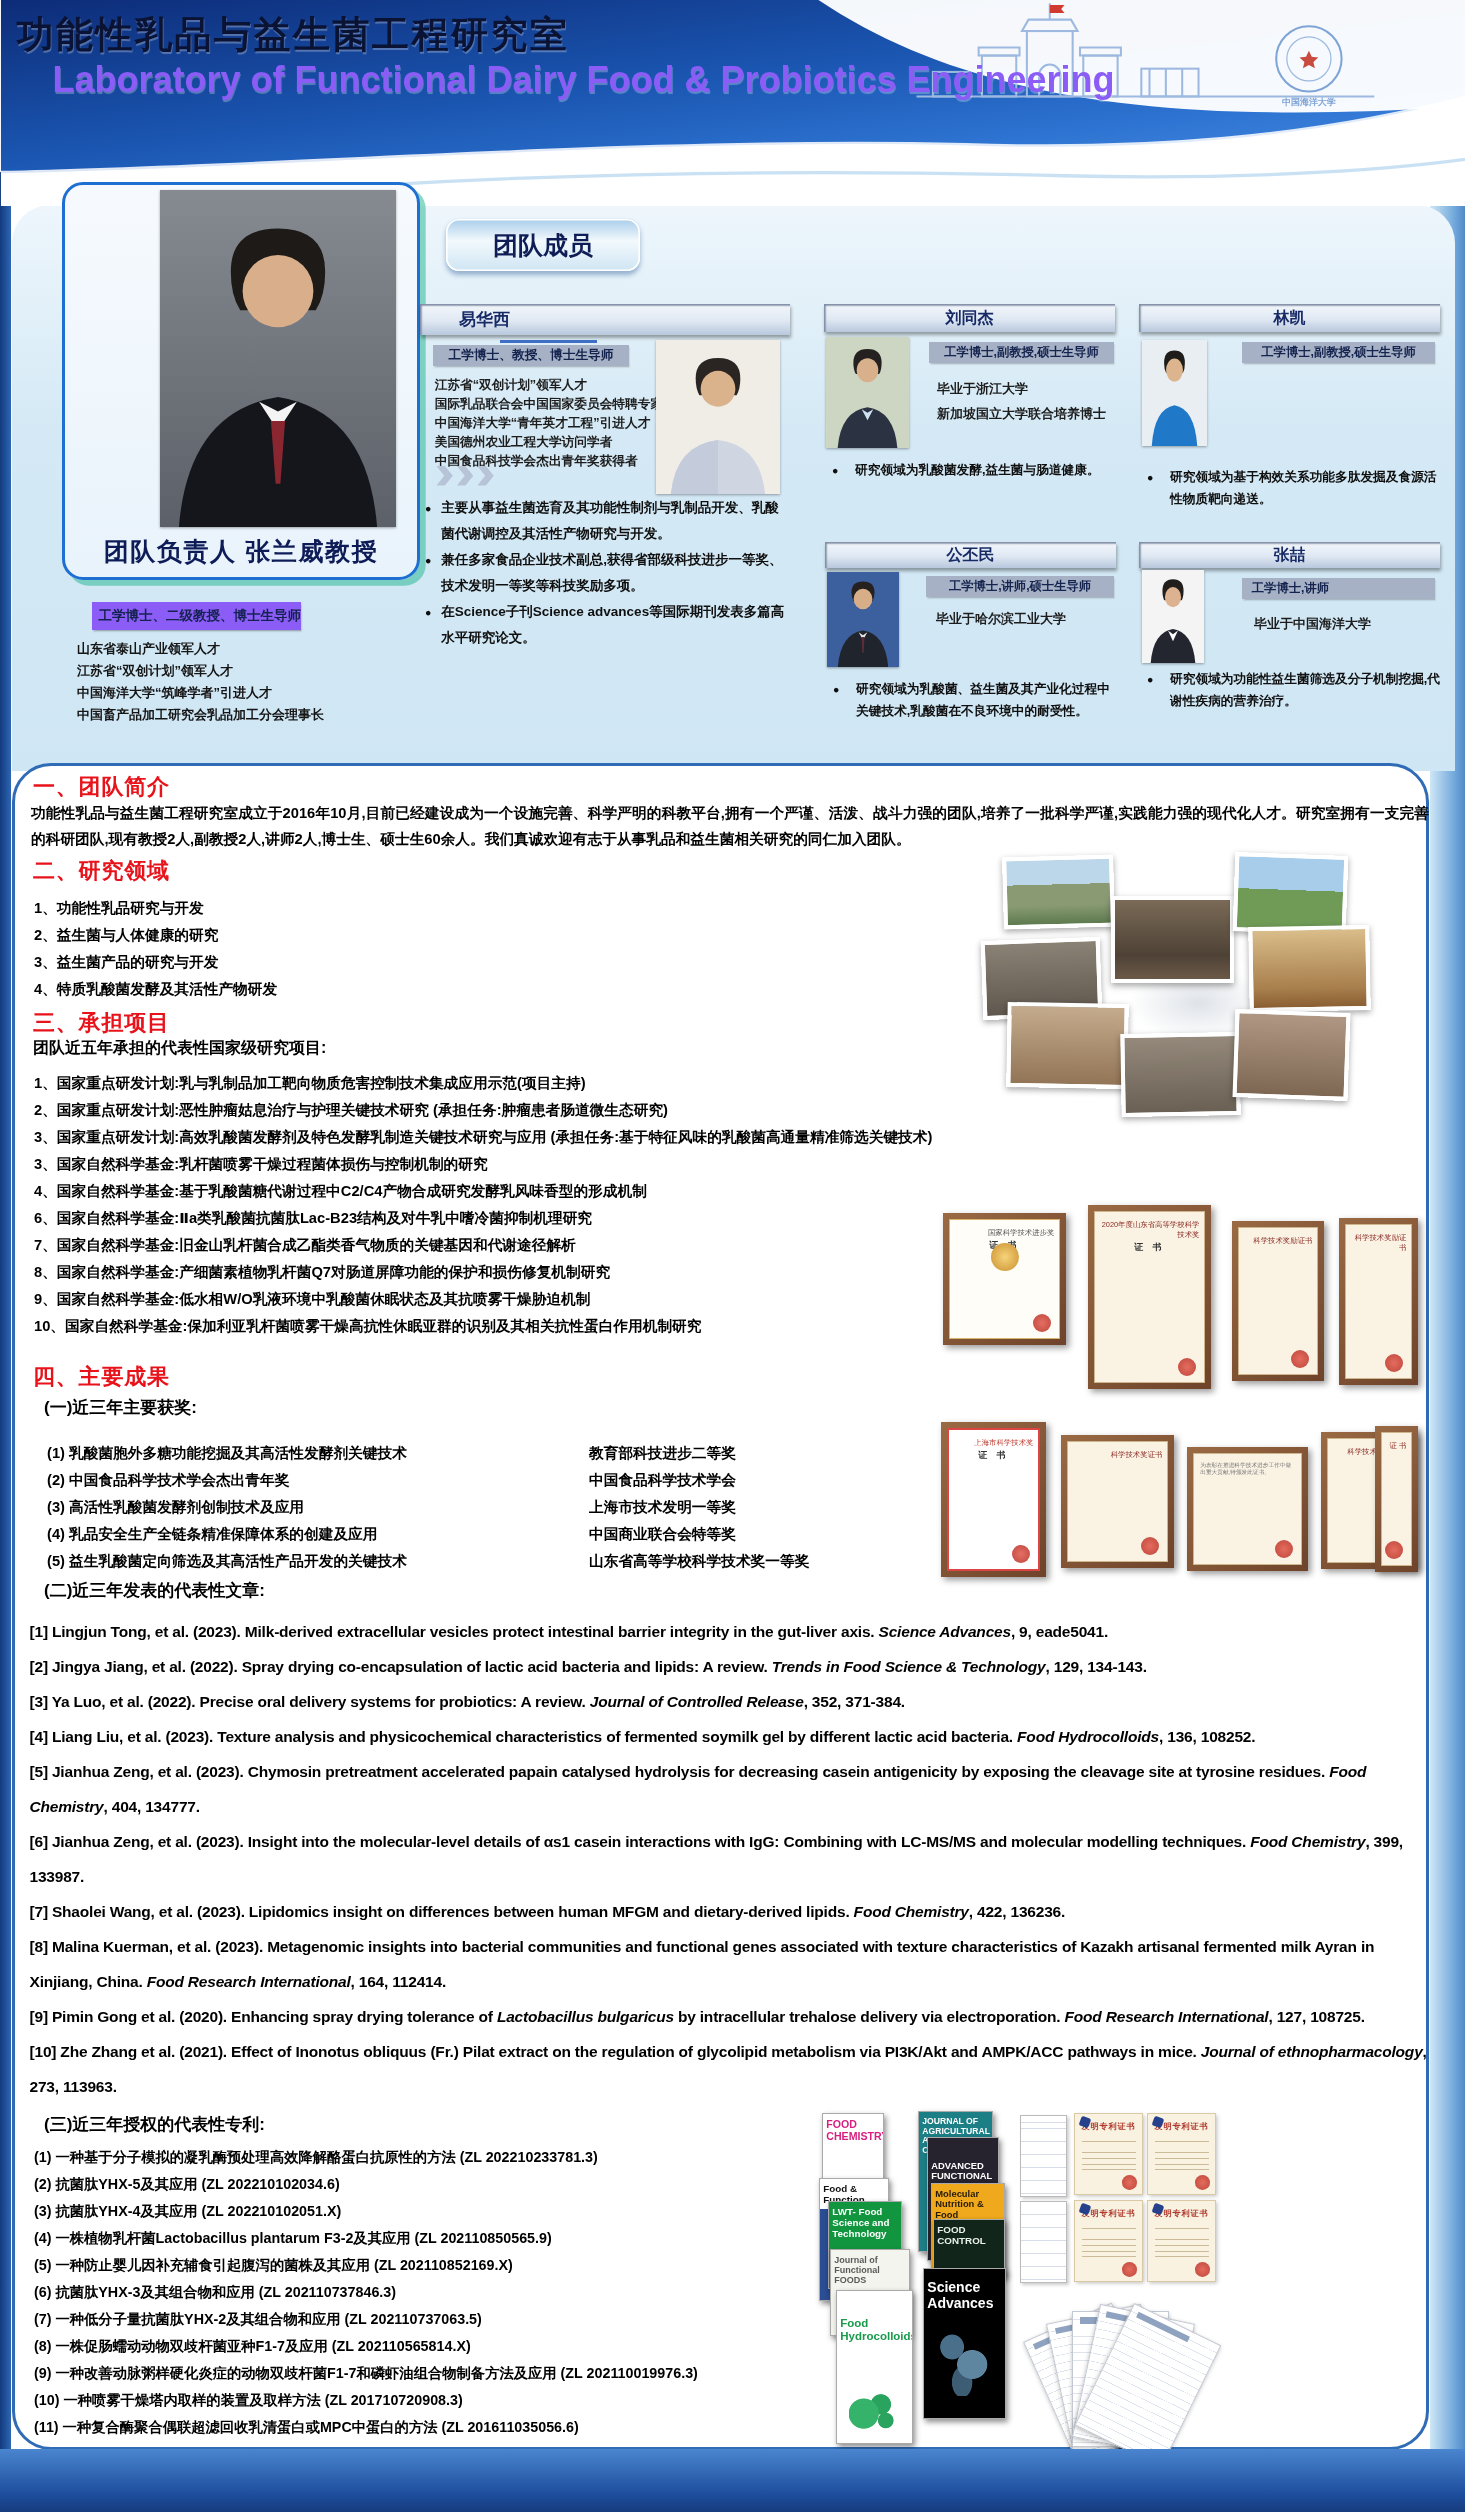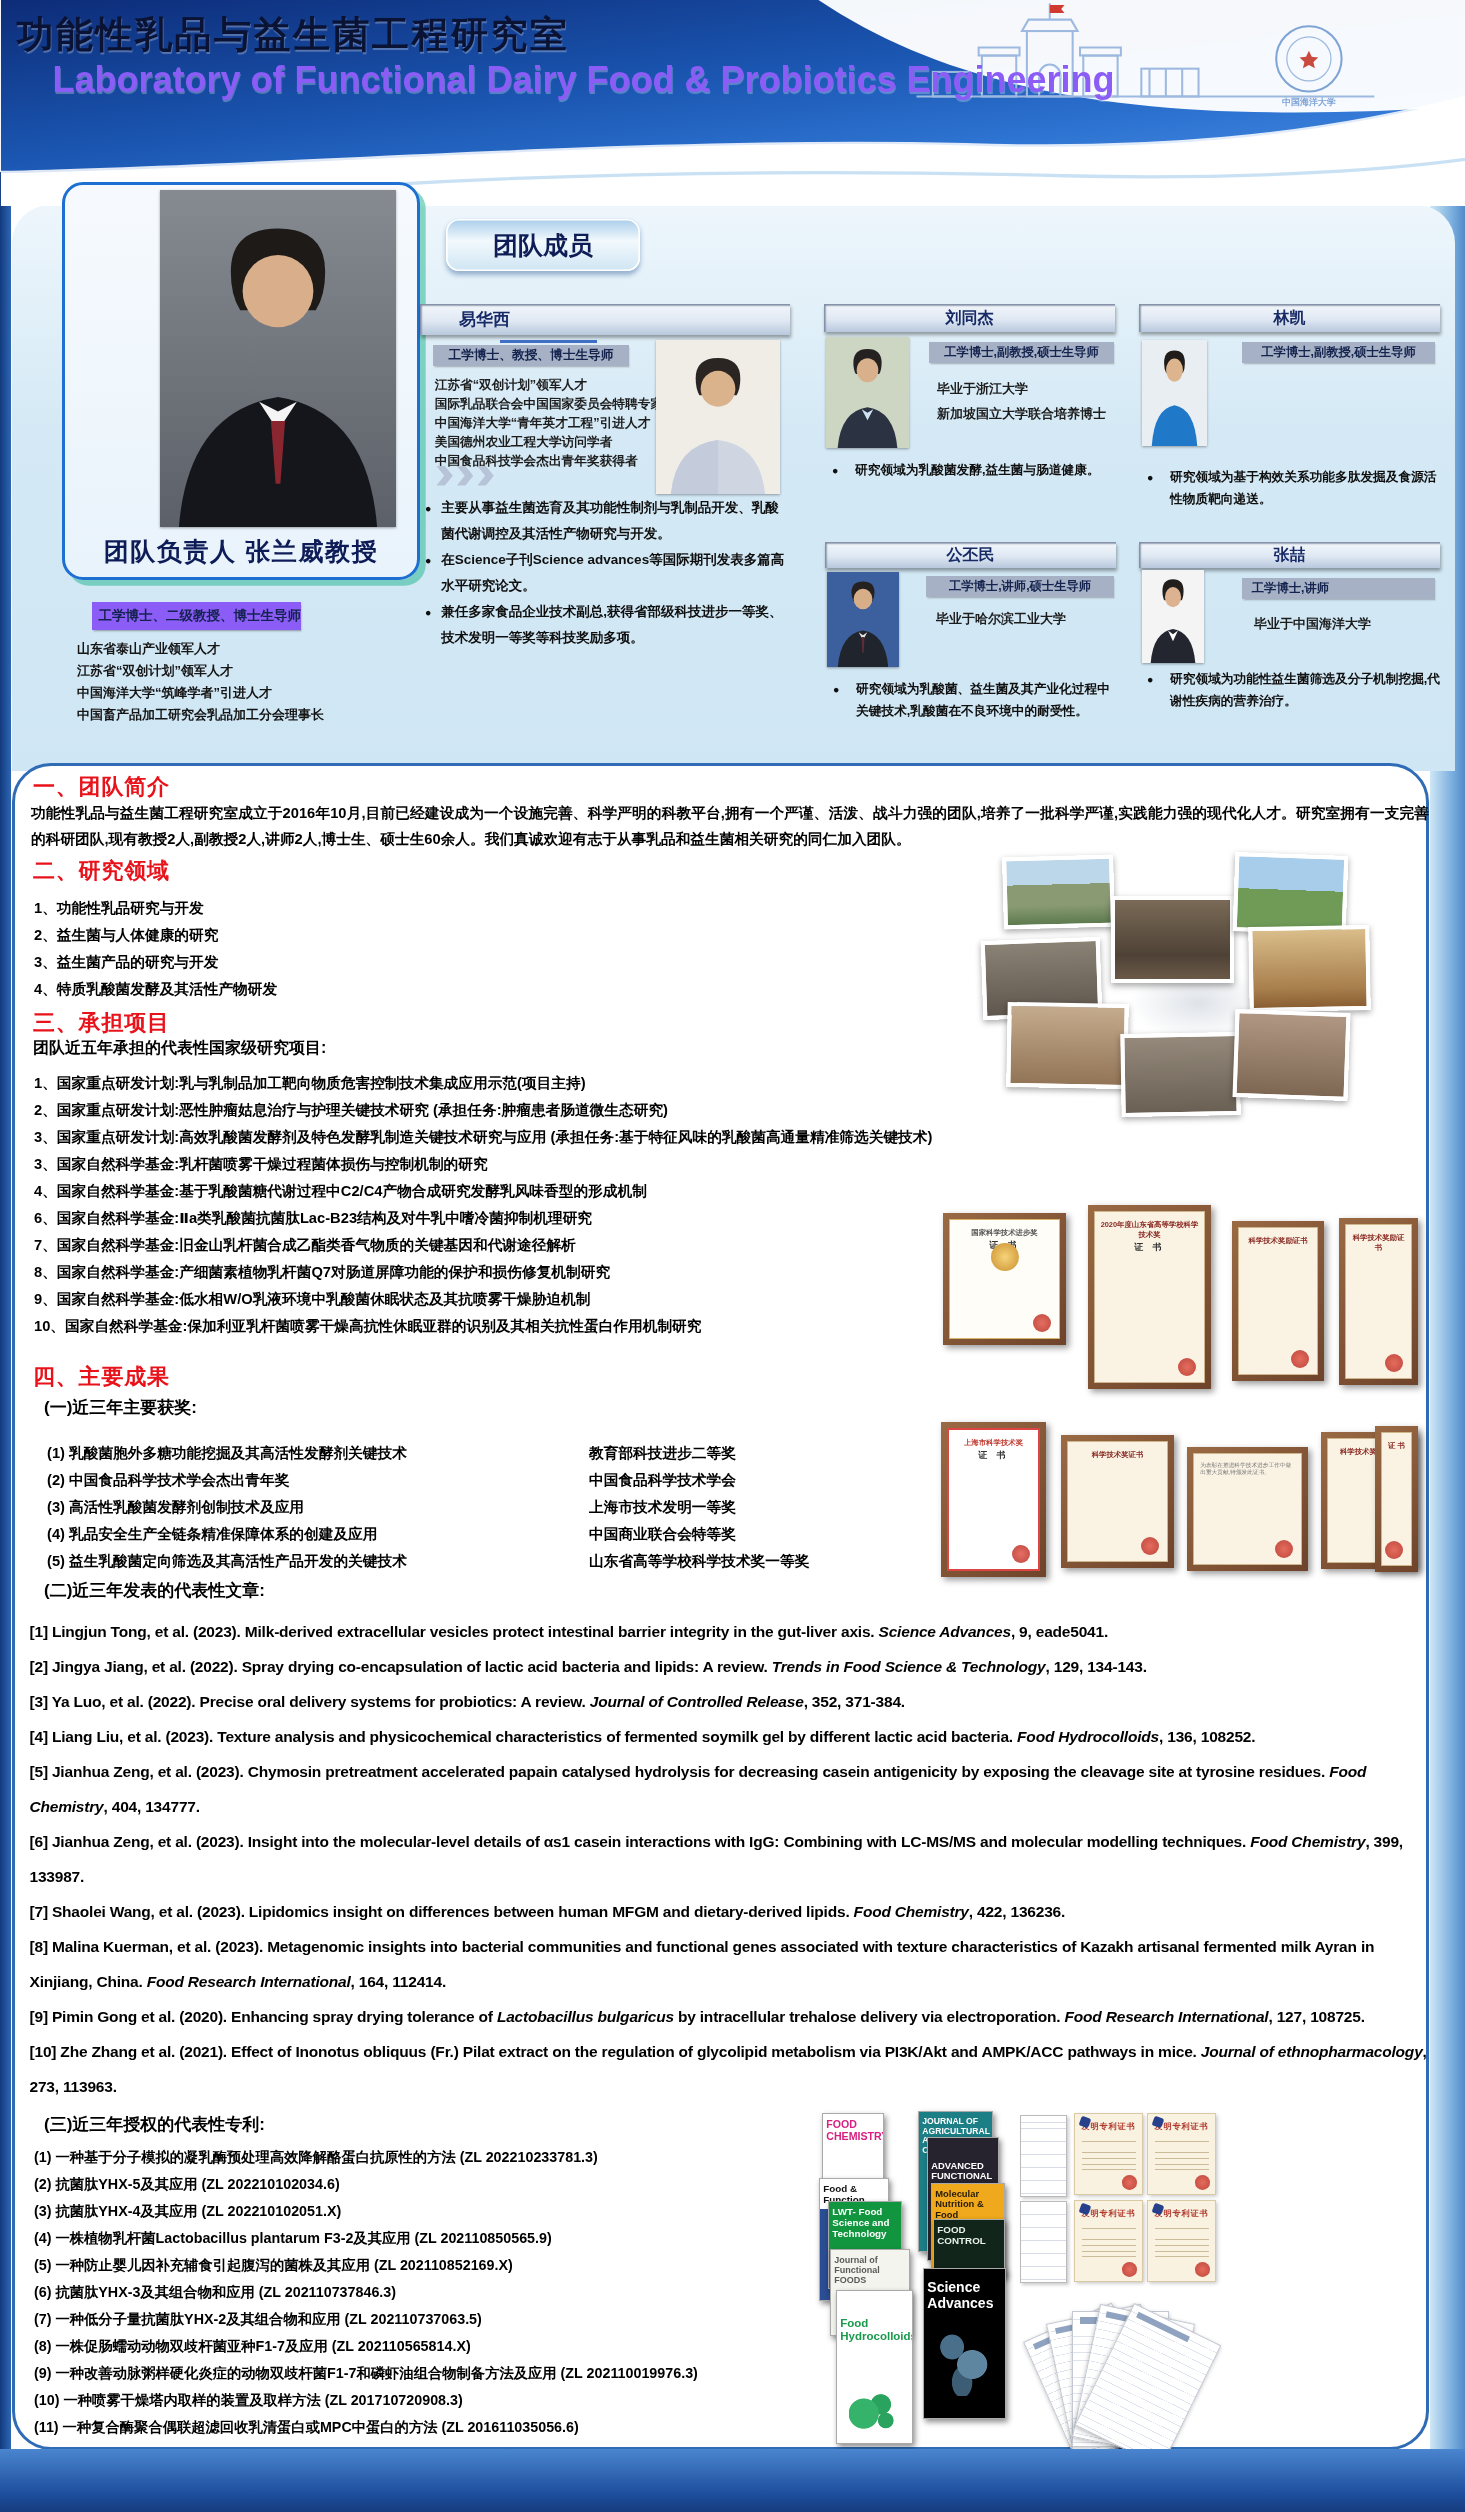--- a/index.html
+++ b/index.html
@@ -103,21 +103,21 @@
   .ph2{left:1234px;top:854px;width:113px;height:79px;transform:rotate(2deg);background:linear-gradient(180deg,#a8cdea 45%,#6f9b57 45%);}
   .ph3{left:1249px;top:926px;width:121px;height:85px;transform:rotate(-1deg);background:linear-gradient(180deg,#d9bd8a,#a87f4d 75%,#8a5f33);}
   .ph4{left:982px;top:939px;width:119px;height:79px;transform:rotate(-2deg);background:linear-gradient(180deg,#8b8276,#5f574d);}
   .ph5{left:1007px;top:1003px;width:121px;height:85px;transform:rotate(1deg);background:linear-gradient(180deg,#c5ab8d,#927456);}
   .ph6{left:1121px;top:1033px;width:119px;height:83px;transform:rotate(-1deg);background:linear-gradient(180deg,#94897b,#6a6054);}
   .ph7{left:1234px;top:1011px;width:115px;height:88px;transform:rotate(2deg);background:linear-gradient(180deg,#b09784,#7d6753);}
   .splash{position:absolute;left:1129px;top:966px;width:139px;height:74px;background:radial-gradient(ellipse at center,rgba(190,198,210,.5),rgba(190,198,210,0) 70%);}
   
   .cert{position:absolute;background:linear-gradient(135deg,#9a6a44,#6e432a);padding:5.7px;box-shadow:2.5px 3.3px 6.5px rgba(0,0,0,.4);}
   .cert-in{position:relative;width:100%;height:100%;background:#faf3e4;border:0.8px solid #cdb68c;overflow:hidden;}
-  .cert-t{margin:8.2px 4.9px 1.6px;text-align:center;font-size:7.4px;font-weight:700;color:#8a2a22;line-height:9.8px;}
+  .cert-t{margin:8.2px 4.9px 1.6px;text-align:right;font-size:7.4px;font-weight:400;color:#8a2a22;line-height:9.8px;}
   .cert-s{text-align:center;font-size:9px;font-weight:900;color:#333;letter-spacing:3.3px;}
   .cert-b{margin:3.3px 6.5px;font-size:5.7px;color:#777;line-height:7.4px;}
   .cert-seal{position:absolute;right:8.2px;bottom:6.5px;width:18px;height:18px;border-radius:50%;background:radial-gradient(circle,#e05548,#b3271c);opacity:.85;}
   .cert.gold .cert-in{background:#fffdf8;border:1.6px solid #d8b36a;}
   .cert.gold .cert-in::before{content:"";position:absolute;left:50%;top:23px;width:28px;height:28px;margin-left:-14px;border-radius:50%;
       background:radial-gradient(circle,#f6d37a,#c98f2d);}
   .cert.gold .cert-t{color:#555;}
   .cert.red .cert-in{background:#fff;border:2.5px solid #d44;}
   .cert.red .cert-t{color:#c03a30;}
   .r1-0{left:943px;top:1213px;width:123px;height:132px;}
@@ -254,22 +254,22 @@
           <rect width="100" height="120" fill="#efede6"></rect>
           <path d="M32,30 q0,-16 18,-16 q18,0 18,16 q0,8 -3,13 h-30 q-3,-5 -3,-13" fill="#2a2523"></path>
           <circle cx="50" cy="38" r="14" fill="#dab28c"></circle>
           <path d="M12,120 Q16,82 50,78 Q84,82 88,120 Z" fill="#cfd6e2"></path>
           <path d="M12,120 Q16,82 50,78 l0,42 Z" fill="#c4ccdb"></path>
         </svg>
     </div>
     <div class="chev"><span></span><span></span><span></span></div>
     <div class="mbullets">
         <div class="mbullet">主要从事益生菌选育及其功能性制剂与乳制品开发、乳酸菌代谢调控及其活性产物研究与开发。</div>
+        <div class="mbullet">兼任多家食品企业技术副总,获得省部级科技进步一等奖、技术发明一等奖等科技奖励多项。</div>
         <div class="mbullet">在Science子刊Science advances等国际期刊发表多篇高水平研究论文。</div>
-        <div class="mbullet">兼任多家食品企业技术副总,获得省部级科技进步一等奖、技术发明一等奖等科技奖励多项。</div>
       </div>
   </div>
 
   <div class="mcard msm m1">
     <div class="mname">刘同杰</div>
     <div class="mphoto">
       <svg viewBox="0 0 100 120" preserveAspectRatio="none">
           <rect width="100" height="120" fill="#cdd6c3"></rect>
           <path d="M33,28 q0,-15 17,-15 q17,0 17,15 q0,8 -3,12 h-28 q-3,-4 -3,-12" fill="#242120"></path>
           <circle cx="50" cy="36" r="13" fill="#d8b08c"></circle>

